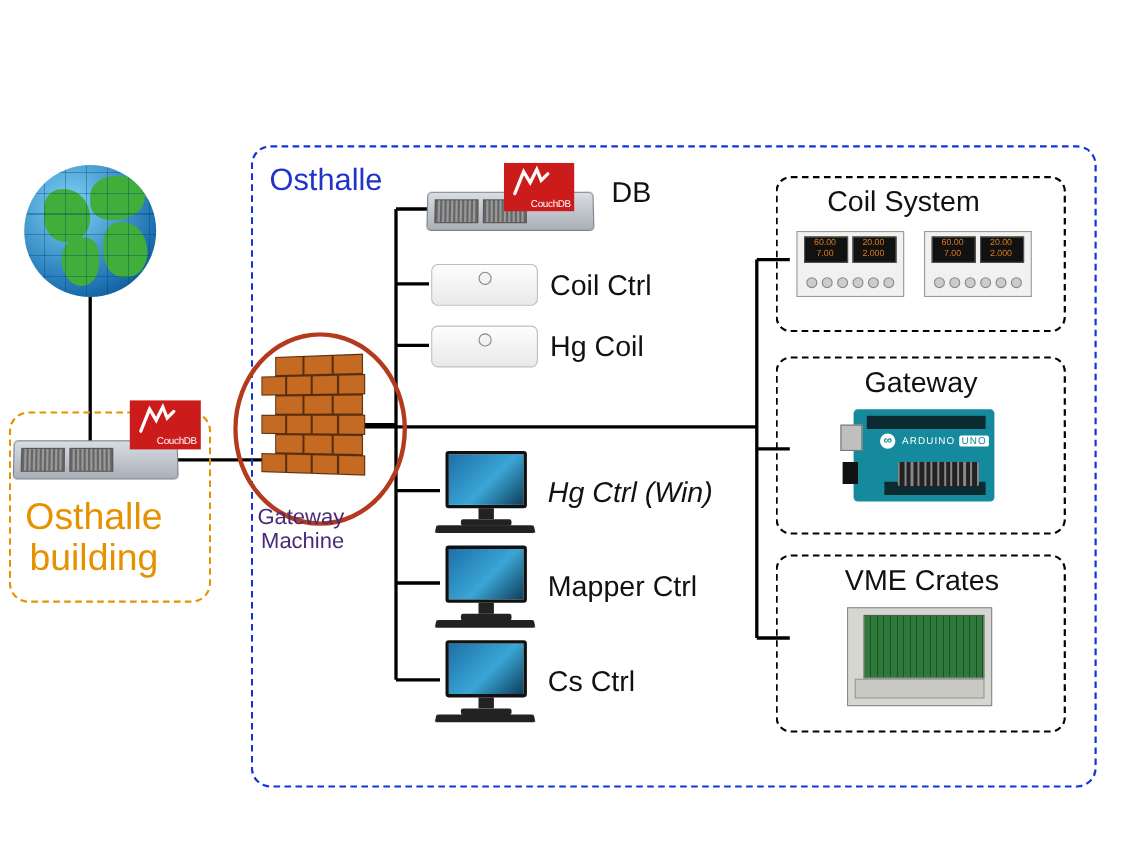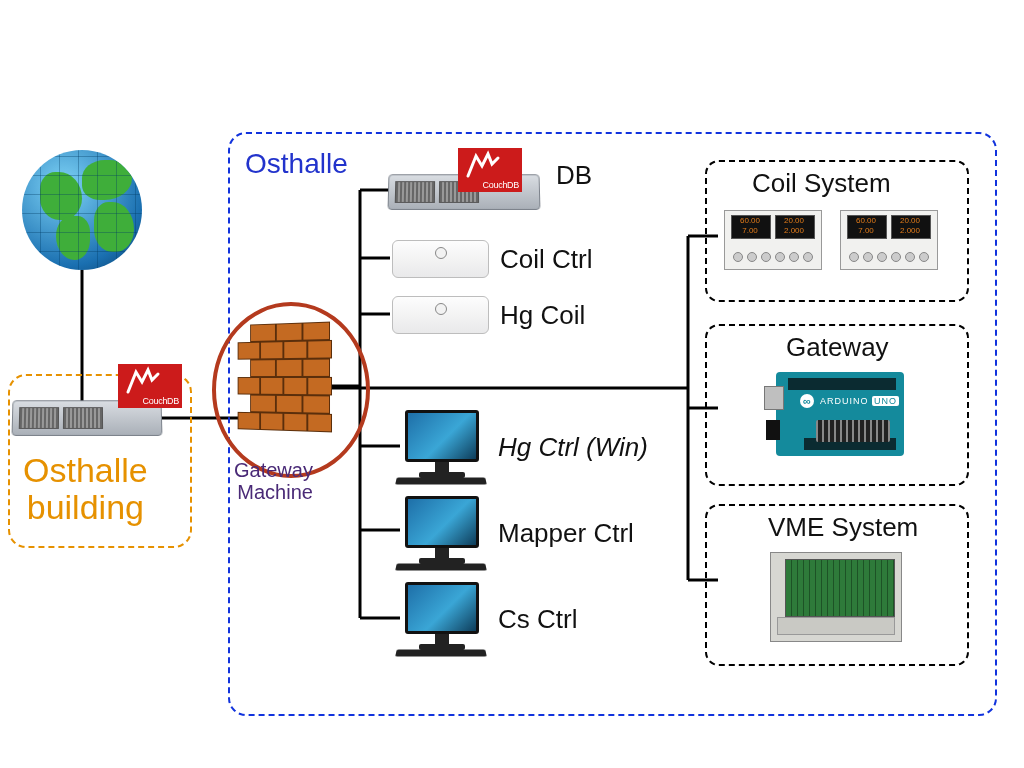--- a/index.html
+++ b/index.html
@@ -389,17 +389,17 @@
 <div class="label" style="left:786px; top:332px;">Gateway</div>
 <div class="arduino" style="left:776px; top:372px;">
   <div class="headers"></div>
   <div class="headers2"></div>
   <div class="chip"></div>
   <div class="inf">∞</div>
   <div class="txt"><span>ARDUINO</span> <span style="background:#fff;color:#148a9c;padding:0 2px;border-radius:2px;">UNO</span></div>
 </div>
 
 <div class="box-dashed" style="left:705px; top:504px; width:260px; height:158px; border-color:#000; border-radius:14px;"></div>
-<div class="label" style="left:768px; top:512px;">VME System</div>
+<div class="label" style="left:768px; top:512px;">VME Crates</div>
 <div class="vme" style="left:770px; top:552px;">
   <div class="slots"></div>
   <div class="panel"></div>
 </div>
 
 </body></html>

